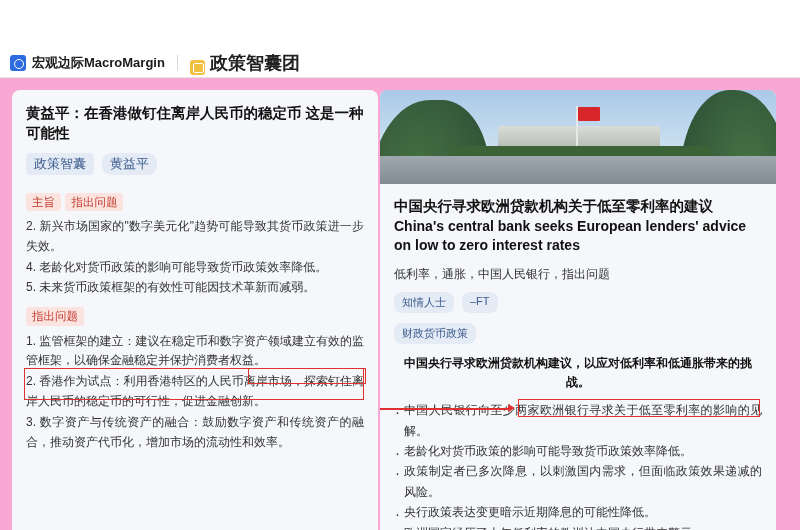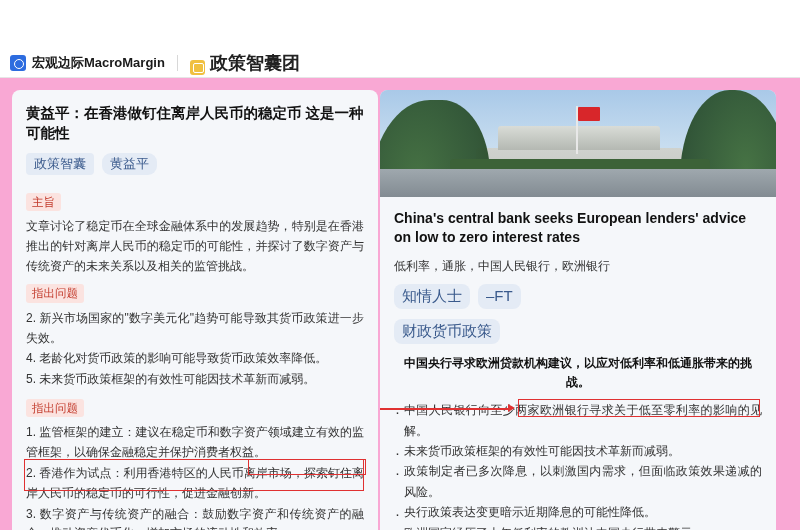--- a/index.html
+++ b/index.html
@@ -262,21 +262,21 @@
     color: #111;
     line-height: 1.4;
     margin-bottom: 10px;
   }
   .kw-line {
     font-size: 12px;
     color: #333;
     margin-bottom: 9px;
   }
   .tag-sm {
-    font-size: 15px;
+    font-size: 11px;
     color: #3a5a8c;
     background: #e4ebf5;
     border-radius: 8px;
     padding: 3px 8px;
     text-align: right;
   }
   .lead {
     font-size: 12px;
     color: #111;
     font-weight: 700;
@@ -343,21 +343,20 @@
     <div class="card card-left">
 
       <div class="title-cn">黄益平：在香港做钉住离岸人民币的稳定币 这是一种可能性</div>
 
       <div class="tag-row">
         <span class="tag">政策智囊</span>
         <span class="tag tag-keyword">黄益平</span>
       </div>
 
       <span class="section-label">主旨</span>
-      <div class="para">文章讨论了稳定币在全球金融体系中的发展趋势，特别是在香港推出的针对离岸人民币的稳定币的可能性，并探讨了数字资产与传统资产的未来关系以及相关的监管挑战。</div>
 
       <span class="section-label">指出问题</span>
       <ul class="list">
         <li>2. 新兴市场国家的"数字美元化"趋势可能导致其货币政策进一步失效。</li>
         <li>4. 老龄化对货币政策的影响可能导致货币政策效率降低。</li>
         <li>5. 未来货币政策框架的有效性可能因技术革新而减弱。</li>
       </ul>
 
       <span class="section-label">指出问题</span>
       <ul class="list" style="position:relative;">
@@ -383,37 +382,38 @@
         </div>
         <div class="flag-pole"></div>
         <div class="flag"></div>
         <div class="hero-tree-l"></div>
         <div class="hero-tree-r"></div>
         <div class="hedge"></div>
         <div class="ground"></div>
       </div>
 
       <div class="right-body">
+        <div class="title-cn2">中国央行寻求欧洲贷款机构关于低至零利率的建议</div>
         <div class="title-en">China's central bank seeks European lenders' advice on low to zero interest rates</div>
 
-        <div class="kw-line">低利率，通胀，中国人民银行，欧洲银行</div>
+        <div class="kw-line">低利率，通胀，中国人民银行，指出问题</div>
 
         <div class="tag-row">
           <span class="tag-sm">知情人士</span>
           <span class="tag-sm">–FT</span>
         </div>
         <div class="tag-row">
           <span class="tag-sm">财政货币政策</span>
         </div>
 
         <div class="lead">中国央行寻求欧洲贷款机构建议，以应对低利率和低通胀带来的挑战。</div>
 
         <ul class="bullets" style="position:relative;">
           <li>中国人民银行向至少两家欧洲银行寻求关于低至零利率的影响的见解。</li>
-          <li>未来货币政策框架的有效性可能因技术革新而减弱。</li>
+          <li>老龄化对货币政策的影响可能导致货币政策效率降低。</li>
           <li>政策制定者已多次降息，以刺激国内需求，但面临政策效果递减的风险。</li>
           <li>央行政策表达变更暗示近期降息的可能性降低。</li>
           <li>欧洲国家经历了十年低利率的教训让中国央行带来警示。</li>
 
           <span class="hl-box" style="left:124px; top:-1px; width:242px; height:18px;"></span>
 
           <span class="arrow-anno" style="left:-160px; top:4px; width:290px; height:10px;">
             <span class="arrow-line" style="left:0; top:4px; width:276px;"></span>
             <span class="arrow-head" style="left:274px; top:0px;"></span>
           </span>

